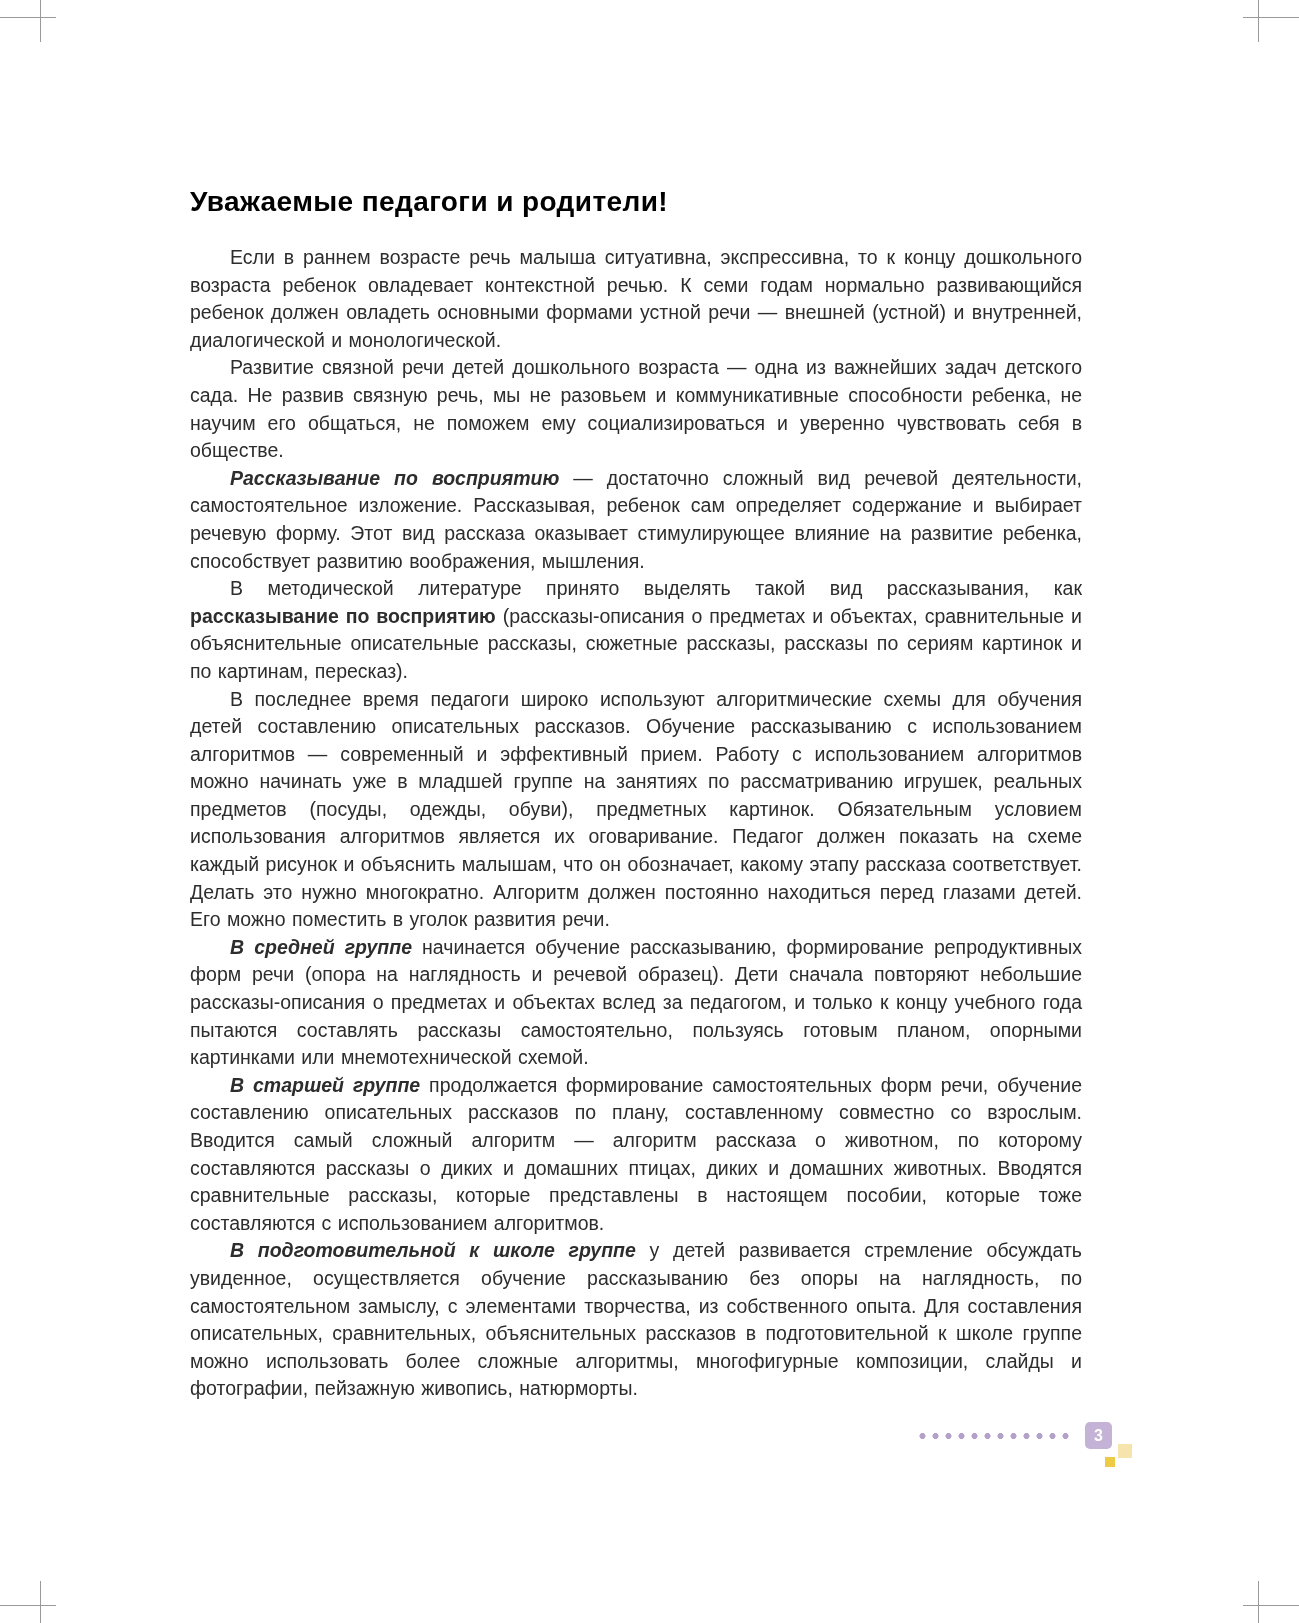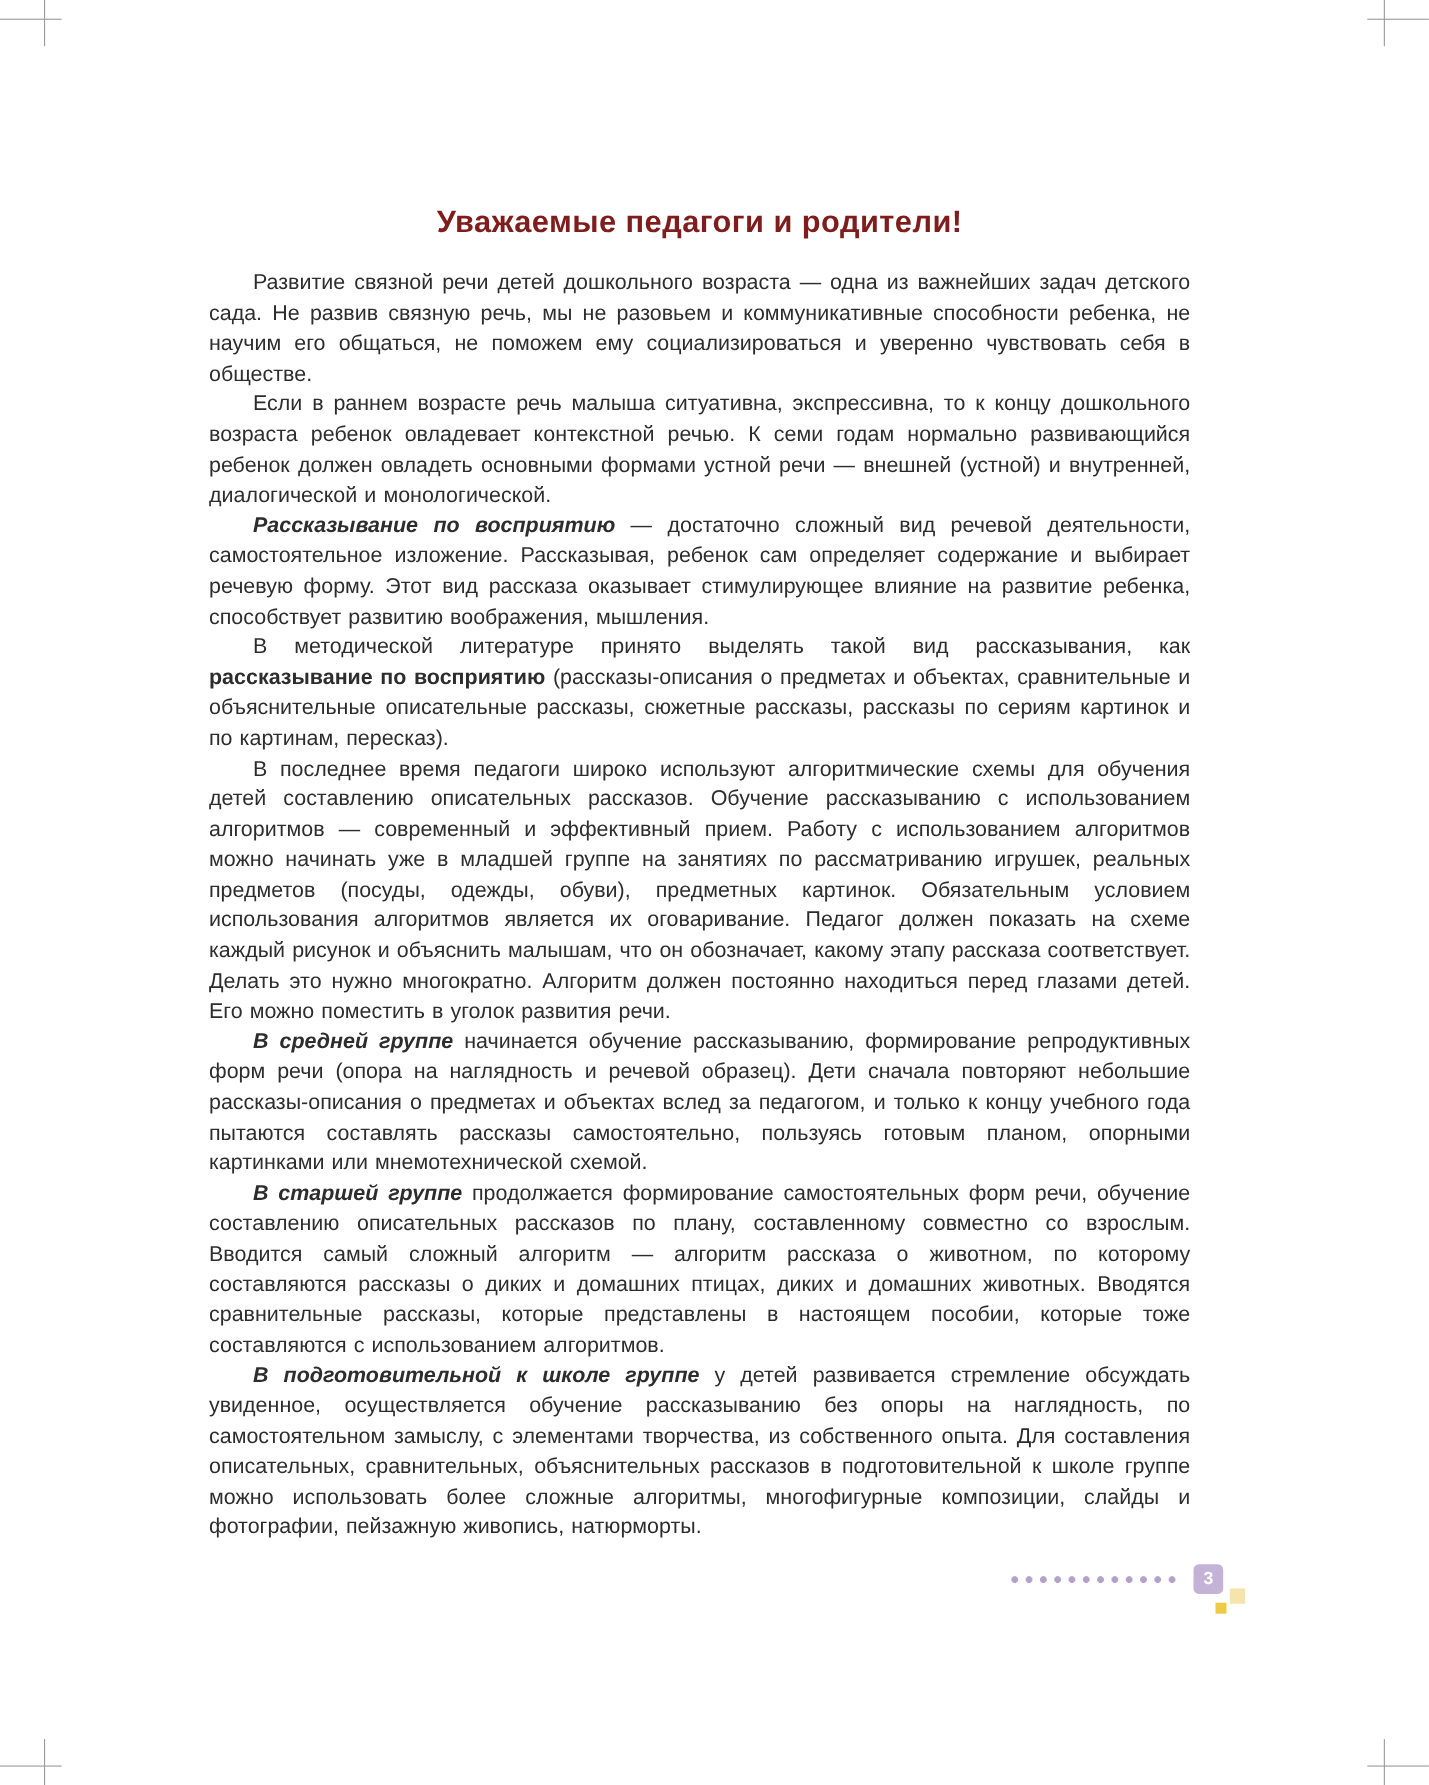--- a/index.html
+++ b/index.html
@@ -24,22 +24,22 @@
   .br-h { right: 0;   bottom: 17px; width: 56px; height: 1px; }
   .br-v { right: 40px;bottom: 0;    width: 1px;  height: 42px; }
 
   .content {
     position: absolute;
     left: 190px;
     top: 186px;
     width: 892px;
   }
   h1.title {
-    text-align: center;
-    color: #7f1d1d;
+    text-align: left;
+    color: #000000;
     font-size: 28px;
     font-weight: bold;
     letter-spacing: 0.4px;
     margin-bottom: 26px;
   }
   .bodytext p {
     font-size: 19.5px;
     line-height: 27.6px;
     text-align: justify;
     text-indent: 40px;
@@ -107,22 +107,22 @@
   <div class="crop tr-h"></div>
   <div class="crop tr-v"></div>
   <div class="crop bl-h"></div>
   <div class="crop bl-v"></div>
   <div class="crop br-h"></div>
   <div class="crop br-v"></div>
 
   <div class="content">
     <h1 class="title">Уважаемые педагоги и родители!</h1>
     <div class="bodytext">
+      <p><span>Если в раннем возрасте речь малыша ситуативна, экспрессивна, то к концу дошкольного возраста ребенок овладевает контекстной речью. К семи годам нормально развивающийся ребенок должен овладеть основными формами устной речи — внешней (устной) и внутренней, диалогической и монологической.</span></p>
       <p><span>Развитие связной речи детей дошкольного возраста — одна из важнейших задач детского сада. Не развив связную речь, мы не разовьем и коммуникативные способности ребенка, не научим его общаться, не поможем ему социализироваться и уверенно чувствовать себя в обществе.</span></p>
-      <p><span>Если в раннем возрасте речь малыша ситуативна, экспрессивна, то к концу дошкольного возраста ребенок овладевает контекстной речью. К семи годам нормально развивающийся ребенок должен овладеть основными формами устной речи — внешней (устной) и внутренней, диалогической и монологической.</span></p>
       <p><span class="b i">Рассказывание по восприятию</span><span> — достаточно сложный вид речевой деятельности, самостоятельное изложение. Рассказывая, ребенок сам определяет содержание и выбирает речевую форму. Этот вид рассказа оказывает стимулирующее влияние на развитие ребенка, способствует развитию воображения, мышления.</span></p>
       <p><span>В методической литературе принято выделять такой вид рассказывания, как </span><span class="b">рассказывание по восприятию</span><span> (рассказы-описания о предметах и объектах, сравнительные и объяснительные описательные рассказы, сюжетные рассказы, рассказы по сериям картинок и по картинам, пересказ).</span></p>
       <p><span>В последнее время педагоги широко используют алгоритмические схемы для обучения детей составлению описательных рассказов. Обучение рассказыванию с использованием алгоритмов — современный и эффективный прием. Работу с использованием алгоритмов можно начинать уже в младшей группе на занятиях по рассматриванию игрушек, реальных предметов (посуды, одежды, обуви), предметных картинок. Обязательным условием использования алгоритмов является их оговаривание. Педагог должен показать на схеме каждый рисунок и объяснить малышам, что он обозначает, какому этапу рассказа соответствует. Делать это нужно многократно. Алгоритм должен постоянно находиться перед глазами детей. Его можно поместить в уголок развития речи.</span></p>
       <p><span class="b i">В средней группе</span><span> начинается обучение рассказыванию, формирование репродуктивных форм речи (опора на наглядность и речевой образец). Дети сначала повторяют небольшие рассказы-описания о предметах и объектах вслед за педагогом, и только к концу учебного года пытаются составлять рассказы самостоятельно, пользуясь готовым планом, опорными картинками или мнемотехнической схемой.</span></p>
       <p><span class="b i">В старшей группе</span><span> продолжается формирование самостоятельных форм речи, обучение составлению описательных рассказов по плану, составленному совместно со взрослым. Вводится самый сложный алгоритм — алгоритм рассказа о животном, по которому составляются рассказы о диких и домашних птицах, диких и домашних животных. Вводятся сравнительные рассказы, которые представлены в настоящем пособии, которые тоже составляются с использованием алгоритмов.</span></p>
       <p><span class="b i">В подготовительной к школе группе</span><span> у детей развивается стремление обсуждать увиденное, осуществляется обучение рассказыванию без опоры на наглядность, по самостоятельном замыслу, с элементами творчества, из собственного опыта. Для составления описательных, сравнительных, объяснительных рассказов в подготовительной к школе группе можно использовать более сложные алгоритмы, многофигурные композиции, слайды и фотографии, пейзажную живопись, натюрморты.</span></p>
     </div>
   </div>
 
   <div class="footer">

